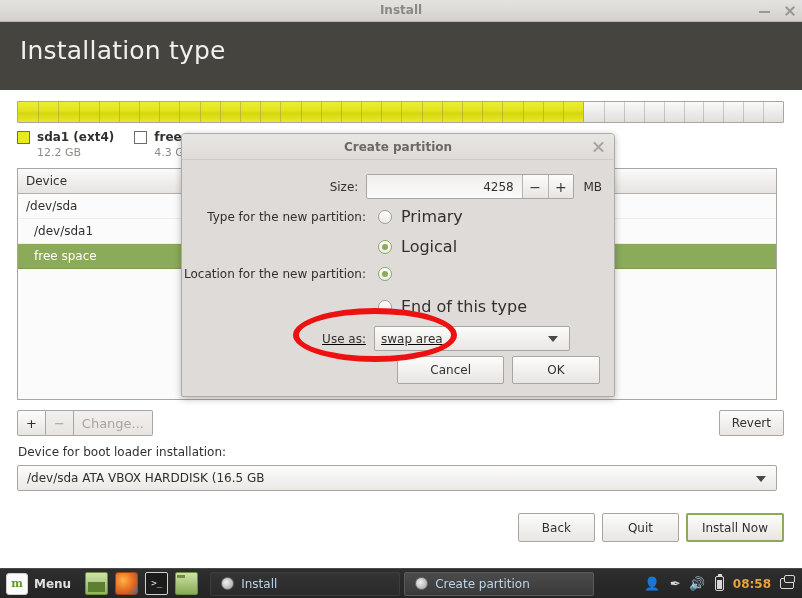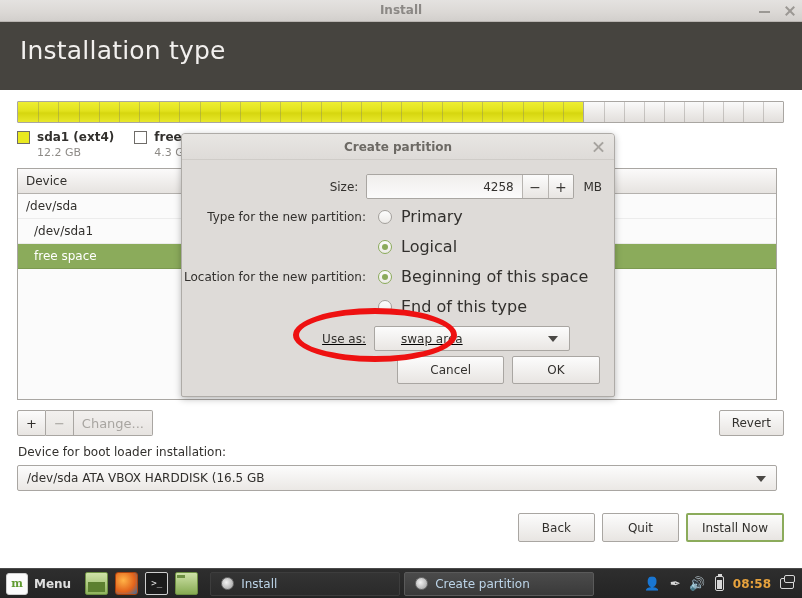--- a/index.html
+++ b/index.html
@@ -190,21 +190,21 @@
     content:"";position:absolute;left:3px;top:3px;width:6px;height:6px;border-radius:50%;
     background:#8bab5b;
   }
   .rtext{margin-left:9px;font-size:16px;color:#32302d;}
 
   .combo{
     width:196px;height:25px;border:1px solid #a9a6a2;box-sizing:border-box;border-radius:2px;
     background:linear-gradient(to bottom,#fcfcfc,#e9e6e3);
     display:flex;align-items:center;position:relative;cursor:default;
   }
-  .combo .cval{padding-left:26px;font-size:12px;color:#32302d;}
+  .combo .cval{padding-left:6px;font-size:12px;color:#32302d;}
   .combo .carr{
     position:absolute;right:11px;top:9px;width:0;height:0;
     border-left:5px solid transparent;border-right:5px solid transparent;border-top:6px solid #4a4845;
   }
 
   .dlg-btns{position:absolute;right:14px;bottom:13px;display:flex;gap:8px;}
   .dbtn{
     height:28px;min-width:88px;padding:0 32px;font-size:12px;color:#32302d;
     background:linear-gradient(to bottom,#fcfcfc,#e8e5e2);
     border:1px solid #a9a6a2;box-sizing:border-box;border-radius:2px;
@@ -410,21 +410,20 @@
         <div style="display:flex;align-items:center;margin-left:12px;">
           <div class="radio on"></div>
           <div class="rtext">Logical</div>
         </div>
       </div>
 
       <div class="row" style="left:0;top:107px;width:420px;">
         <div class="rlabel" style="width:184px;">Location for the new partition:</div>
         <div style="display:flex;align-items:center;margin-left:12px;">
           <div class="radio on"></div>
-          <div class="rtext">Beginning of this space</div>
         </div>
       </div>
       <div class="row" style="left:184px;top:137px;">
         <div style="display:flex;align-items:center;margin-left:12px;">
           <div class="radio"></div>
           <div class="rtext">End of this type</div>
         </div>
       </div>
 
       <div class="row" style="left:0;top:166px;width:420px;text-decoration:underline;">

